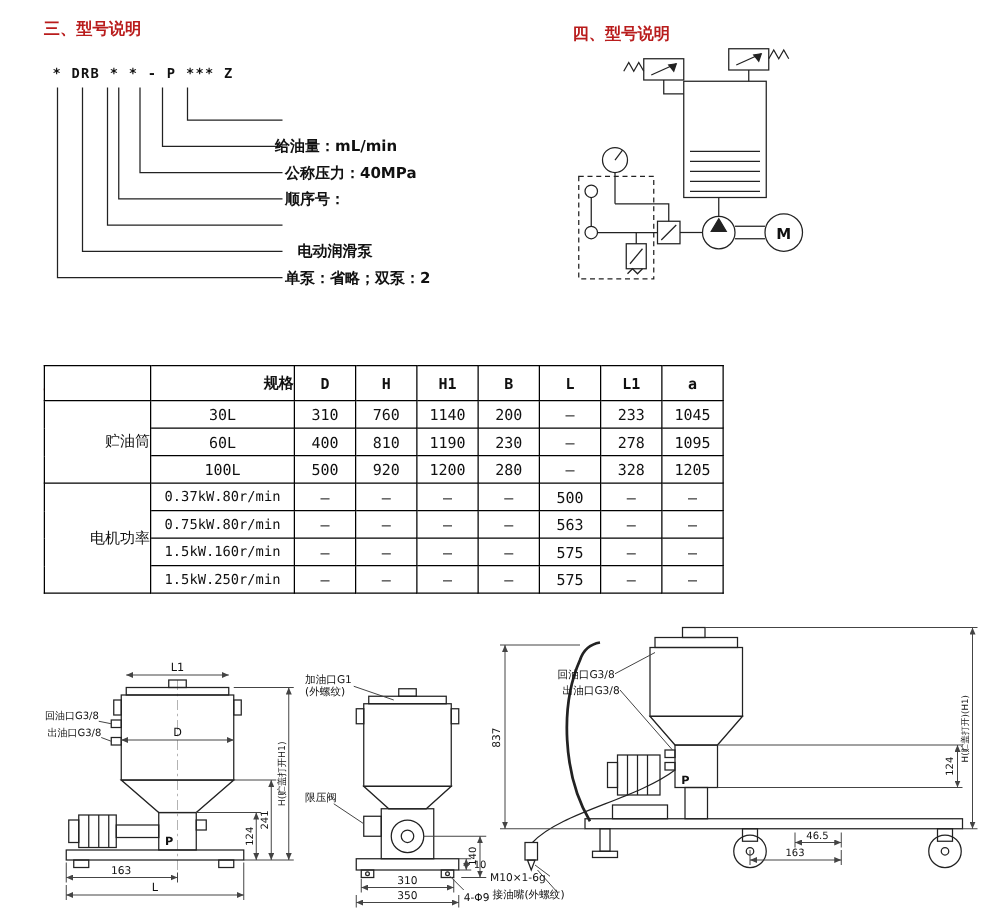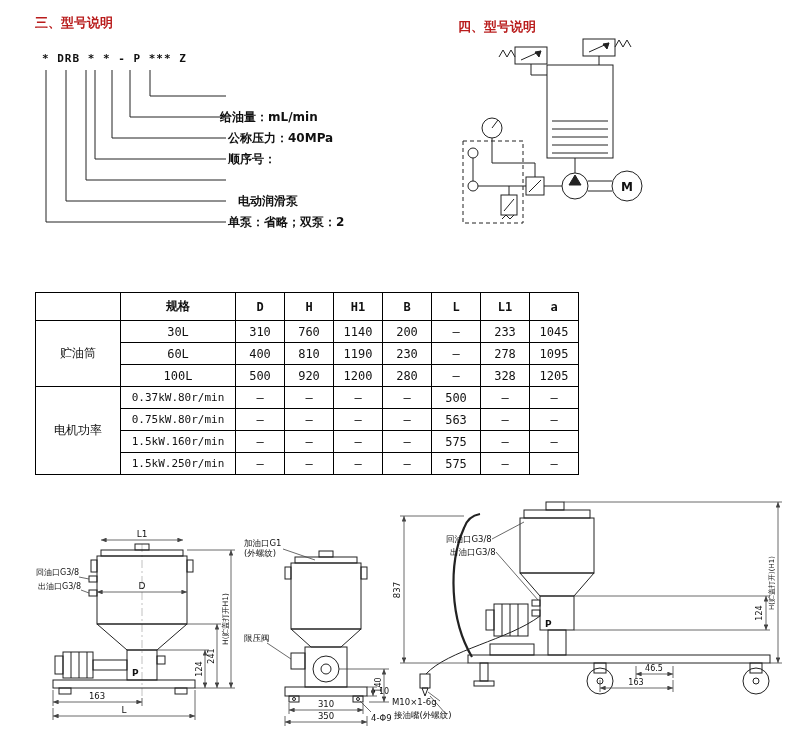--- a/index.html
+++ b/index.html
@@ -8,21 +8,21 @@
   .page { position:relative; width:800px; height:732px; background:#fff; overflow:hidden; }
   .abs { position:absolute; }
   .sec-title { font-size:13px; font-weight:bold; color:#b91c1c; white-space:nowrap; }
   .model-code { font-size:11px; font-weight:bold; font-family:"DejaVu Sans Mono",monospace; letter-spacing:1px; white-space:nowrap; }
   .mlabel { font-size:12px; font-weight:bold; white-space:nowrap; }
   table.dims { border-collapse:collapse; table-layout:fixed; background:#fff; }
   table.dims th, table.dims td { border:1px solid #000; text-align:center; vertical-align:middle;
       font-family:"DejaVu Sans Mono",monospace; font-size:12px; padding:0; }
   table.dims th { height:28px; font-weight:bold; }
   table.dims td { height:22px; }
-  table.dims .zh { font-family:"DejaVu Sans",sans-serif; }
+  table.dims .zh { font-family:"DejaVu Sans",sans-serif;text-align:right; }
   table.dims td.spec-long { font-size:11px; }
   svg { overflow:visible; }
   svg text { font-family:"DejaVu Sans",sans-serif; fill:#111; }
   svg .ln { stroke:#222; fill:none; stroke-width:1; }
   svg .dim { stroke:#444; fill:none; stroke-width:0.8; }
 </style>
 </head>
 <body>
 
 <div class="page">

